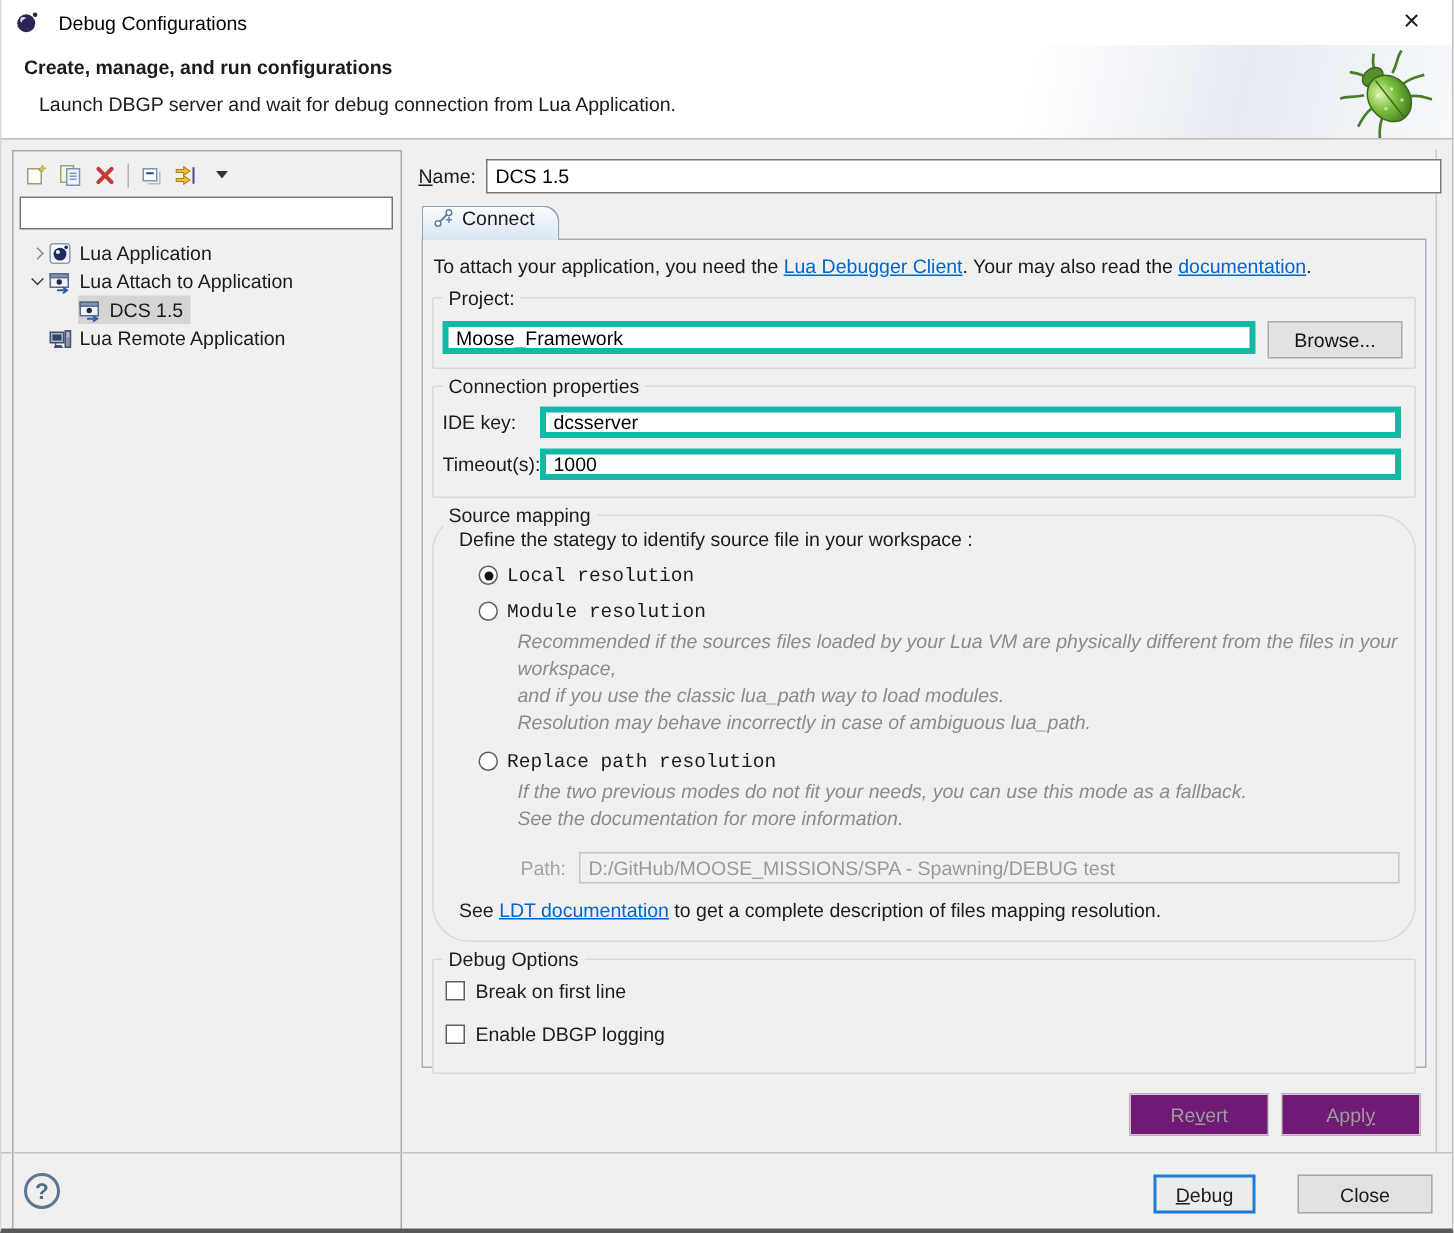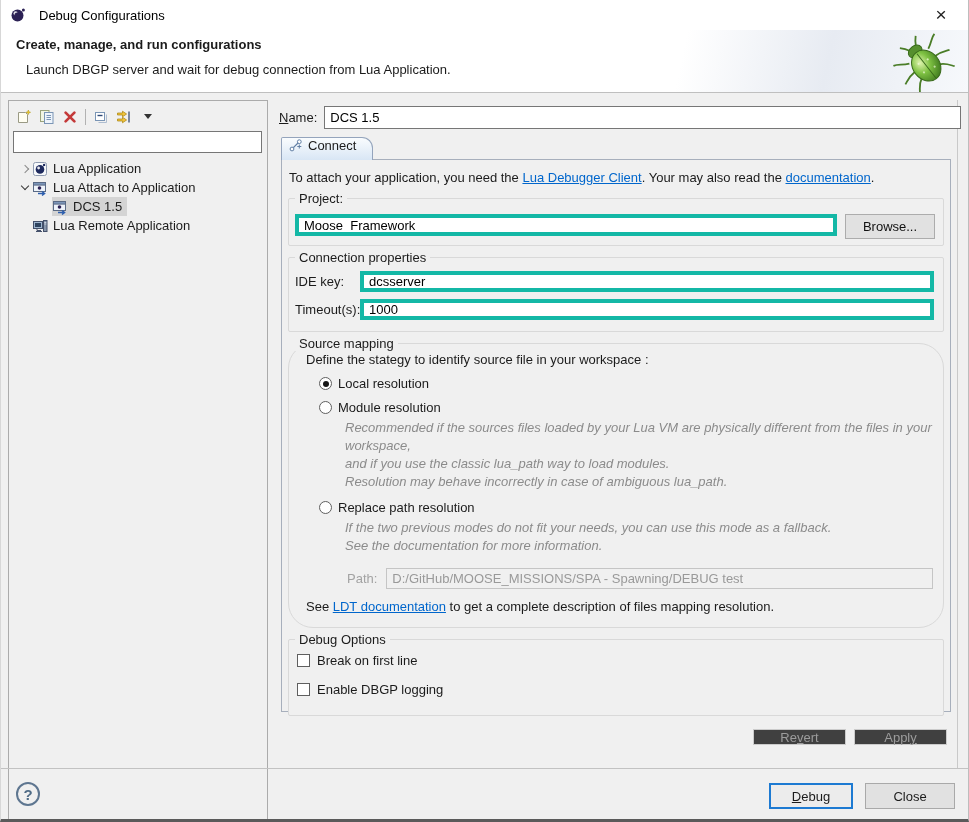--- a/index.html
+++ b/index.html
@@ -64,41 +64,41 @@
   .browse-btn { width:90px; height:25px; margin-left:8px; background:#e1e1e1; border:1px solid #acacac; font:13px "Liberation Sans", sans-serif; color:#111; }
 
   .conn-group { padding:13px 9px 9px 6px; }
   .conn-row { display:flex; align-items:center; margin-bottom:7px; }
   .conn-row:last-child { margin-bottom:2px; }
   .conn-label { width:65px; flex:none; }
   .conn-input { flex:1; height:21px; }
 
   .sm-group { padding:8px 8px 6px 15px;border-radius:25px; }
   .sm-define { margin:0 0 4px 2px; }
-  .radio-row { display:flex; align-items:center; gap:6px; margin:9px 0 2px 15px; }
+  .radio-row { display:flex; align-items:center; gap:6px; margin:9px 0 2px 15px;font-family:Liberation Mono, monospace; }
   .radio { width:13px; height:13px; border:1px solid #5f5f5f; border-radius:50%; background:#fff; position:relative; flex:none; }
   .radio.sel::after { content:""; position:absolute; left:2.5px; top:2.5px; right:2.5px; bottom:2.5px; background:#161616; border-radius:50%; }
   .desc { margin-left:41px; color:#8b8b8b; font-style:italic; line-height:18px; margin-top:4px; }
   .desc div { white-space:pre-wrap; }
   .path-row { display:flex; align-items:center; margin:13px 2px 4px 43px; }
   .path-label { color:#a3a3a3; margin-right:9px; }
   .path-input { flex:1; height:21px; background:#f0f0f0; border:1px solid #c5c5c5; color:#999; font:13px "Liberation Sans", sans-serif; padding:0 5px; }
   .see-line { margin:10px 0 7px 2px; }
 
   .do-group { padding:11px 8px 4px 6px; }
   .check-row { display:flex; align-items:center; gap:7px; margin:2px 0 14px 2px; }
   .checkbox { width:13px; height:13px; border:1px solid #5f5f5f; background:#fff; flex:none; }
 
   .ra-row { position:absolute; right:10px; top:629px; display:flex; gap:8px; }
-  .btn-disabled { width:93px; height:16px; background:#404040; border:1px solid #cbcbcb; color:#9c9c9c; display:flex; align-items:center; justify-content:center; }
+  .btn-disabled { width:93px; height:28px; background:#701a75; border:1px solid #cbcbcb; color:#9c9c9c; display:flex; align-items:center; justify-content:center; }
 
   
   .hsep-bottom { position:absolute; top:768px; left:0; right:0; height:1px; background:#c2c2c2; }
   .help-btn { position:absolute; left:16px; top:782px; width:24px; height:24px; border:2px solid #5e7690; border-radius:50%; color:#4f6b86; font-weight:bold; font-size:15px; display:flex; align-items:center; justify-content:center; background:#f0f0f0; }
-  .debug-btn { position:absolute; left:769px; top:783px; width:84px; height:26px; background:#ececec; border:2px solid #1d7ad2; display:flex; align-items:center; justify-content:center; font:13px "Liberation Sans", sans-serif; }
+  .debug-btn { position:absolute; left:769px; top:783px; width:68px; height:26px; background:#ececec; border:2px solid #1d7ad2; display:flex; align-items:center; justify-content:center; font:13px "Liberation Sans", sans-serif; }
   .close-btn { position:absolute; left:865px; top:783px; width:90px; height:26px; background:#e1e1e1; border:1px solid #a9a9a9; display:flex; align-items:center; justify-content:center; font:13px "Liberation Sans", sans-serif; }
 </style>
 </head>
 <body>
 
 <div class="win-frame"></div>
 
 <div class="titlebar">
   <span class="icon16">
     <svg viewBox="0 0 16 16" width="16" height="16">

